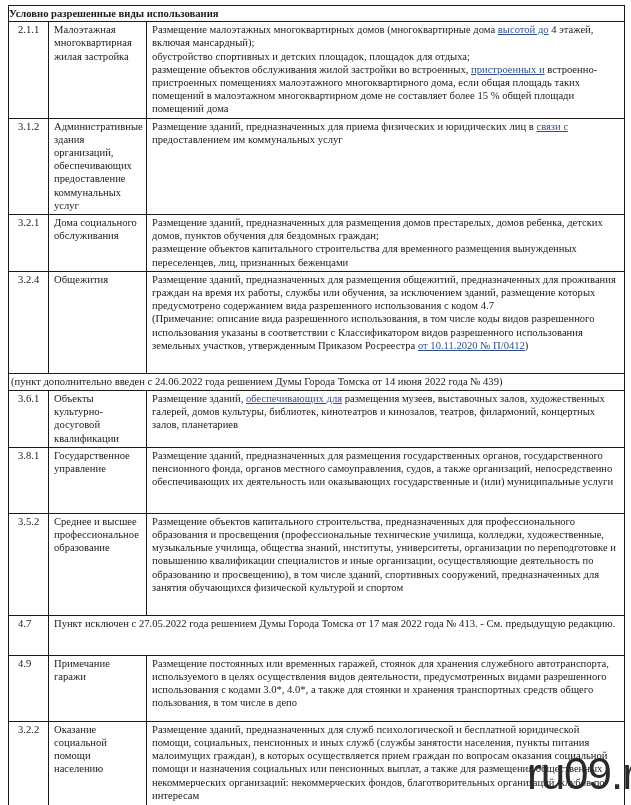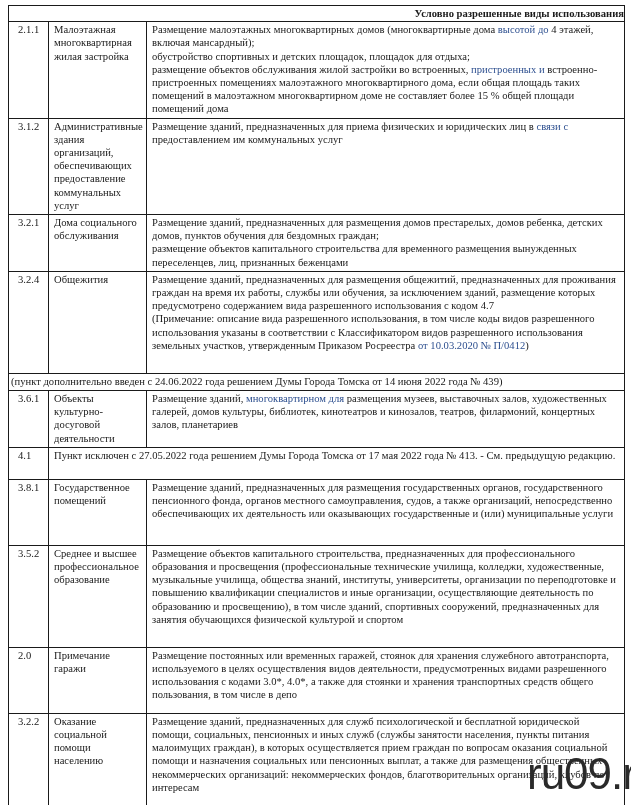--- a/index.html
+++ b/index.html
@@ -2,24 +2,24 @@
 <html><head>
 <meta charset="utf-8">
 <style>
   html, body { margin: 0; padding: 0; background: #ffffff; }
   body { width: 631px; height: 805px; position: relative; overflow: hidden;
          font-family: "Liberation Serif", "DejaVu Serif", serif; color: #1a1a1a; }
   table.doc { position: absolute; left: 8px; top: 5px; width: 616px;
               border-collapse: collapse; table-layout: fixed; font-size: 10.6px; line-height: 13.2px; }
   table.doc td { border: 1px solid #1a1a1a; vertical-align: top; padding: 1px 5px 2px 5px; }
   col.c1 { width: 40px; } col.c2 { width: 98px; } col.c3 { width: 478px; }
-  .hdr { text-align: right; font-weight: bold; padding: 1px 0 1px 0 !important; }
+  .hdr { text-align: left; font-weight: bold; padding: 1px 0 1px 0 !important; }
   .code { padding-left: 9px !important; }
   .note { padding-left: 2px !important; margin-left: 12px; }
-  .link { color: #2d4f8f; }
+  .link { color: #2d4f8f; text-decoration: underline; }
   .line { display: block; }
   .wm { position: absolute; left: 527px; top: 757px; font-family: "Liberation Sans", "DejaVu Sans", sans-serif;
         font-size: 44px; color: #2a2a2a; letter-spacing: -1px; line-height: 34px; }
 </style>
 </head>
 <body>
 
 <table class="doc">
   <colgroup>
       <col class="c1">
@@ -54,54 +54,54 @@
       <span class="line">Размещение зданий, предназначенных для размещения домов престарелых, домов ребенка, детских домов, пунктов обучения для бездомных граждан;</span>
       <span class="line">размещение объектов капитального строительства для временного размещения вынужденных переселенцев, лиц, признанных беженцами</span>
     </td>
   </tr>
 
   <tr style="height:102px">
     <td class="code">3.2.4</td>
     <td>Общежития</td>
     <td>
       <span class="line">Размещение зданий, предназначенных для размещения общежитий, предназначенных для проживания граждан на время их работы, службы или обучения, за исключением зданий, размещение которых предусмотрено содержанием вида разрешенного использования с кодом 4.7</span>
-      <span>(Примечание: описание вида разрешенного использования, в том числе коды видов разрешенного использования указаны в соответствии с Классификатором видов разрешенного использования земельных участков, утвержденным Приказом Росреестра </span><span class="link">от 10.03.2020 № П/0412</span><span>)</span>
+      <span>(Примечание: описание вида разрешенного использования, в том числе коды видов разрешенного использования указаны в соответствии с Классификатором видов разрешенного использования земельных участков, утвержденным Приказом Росреестра </span><span class="link">от 10.11.2020 № П/0412</span><span>)</span>
     </td>
   </tr>
 
   <tr>
     <td colspan="3" class="note">(пункт дополнительно введен с 24.06.2022 года решением Думы Города Томска от 14 июня 2022 года № 439)</td>
   </tr>
 
   <tr style="height:50px">
     <td class="code">3.6.1</td>
-    <td>Объекты культурно-досуговой деятельности</td>
-    <td><span>Размещение зданий, </span><span class="link">многоквартирном  для</span><span> размещения музеев, выставочных залов, художественных галерей, домов культуры, библиотек, кинотеатров и кинозалов, театров, филармоний, концертных залов, планетариев</span></td>
+    <td>Объекты культурно-досуговой квалификации</td>
+    <td><span>Размещение зданий, </span><span class="link">обеспечивающих  для</span><span> размещения музеев, выставочных залов, художественных галерей, домов культуры, библиотек, кинотеатров и кинозалов, театров, филармоний, концертных залов, планетариев</span></td>
   </tr>
 
-  <tr style="height:32px">
-    <td class="code">4.1</td>
-    <td colspan="2">Пункт исключен с 27.05.2022 года решением Думы Города Томска от 17 мая 2022 года № 413. - См. предыдущую редакцию.</td>
-  </tr>
 
   <tr style="height:66px">
     <td class="code">3.8.1</td>
-    <td>Государственное помещений</td>
+    <td>Государственное управление</td>
     <td>Размещение зданий, предназначенных для размещения государственных органов, государственного пенсионного фонда, органов местного самоуправления, судов, а также организаций, непосредственно обеспечивающих их деятельность или оказывающих государственные и (или) муниципальные услуги</td>
   </tr>
 
   <tr style="height:102px">
     <td class="code">3.5.2</td>
     <td>Среднее и высшее профессиональное образование</td>
     <td>Размещение объектов капитального строительства, предназначенных  для профессионального образования  и просвещения (профессиональные технические училища, колледжи, художественные, музыкальные училища, общества знаний, институты, университеты, организации  по переподготовке и повышению квалификации специалистов и иные организации, осуществляющие деятельность по образованию  и просвещению), в том числе зданий, спортивных сооружений, предназначенных для занятия обучающихся физической культурой и спортом</td>
   </tr>
 
+  <tr style="height:40px">
+    <td class="code">4.7</td>
+    <td colspan="2">Пункт исключен с 27.05.2022 года решением Думы Города Томска от 17 мая 2022 года № 413. - См. предыдущую редакцию.</td>
+  </tr>
 
   <tr style="height:66px">
-    <td class="code">2.0</td>
+    <td class="code">4.9</td>
     <td>Примечание гаражи</td>
     <td>Размещение постоянных или временных гаражей, стоянок для хранения служебного автотранспорта, используемого в целях осуществления видов деятельности, предусмотренных видами разрешенного использования с кодами 3.0*, 4.0*, а также для стоянки и хранения транспортных средств общего пользования, в том числе в депо</td>
   </tr>
 
   <tr style="height:92px">
     <td class="code">3.2.2</td>
     <td>Оказание социальной помощи населению</td>
     <td>Размещение зданий, предназначенных для служб психологической и бесплатной юридической помощи, социальных, пенсионных и иных служб (службы занятости населения, пункты питания малоимущих граждан), в которых осуществляется прием граждан по вопросам оказания социальной помощи и назначения социальных или пенсионных выплат, а также для размещения общественных некоммерческих организаций: некоммерческих фондов, благотворительных организаций, клубов по интересам</td>
   </tr>
 </tbody>

